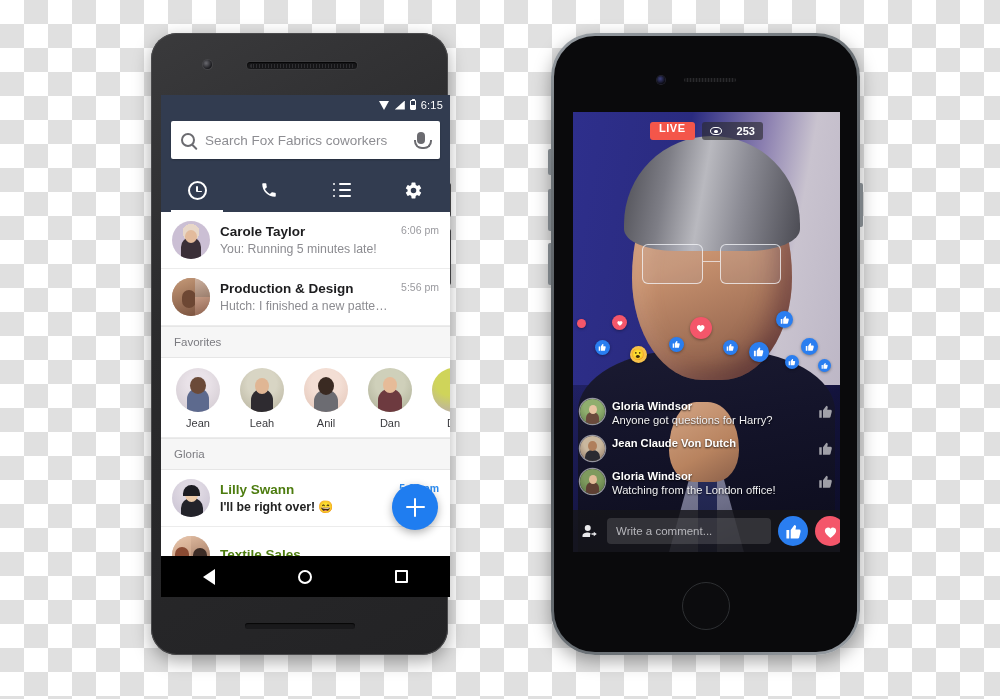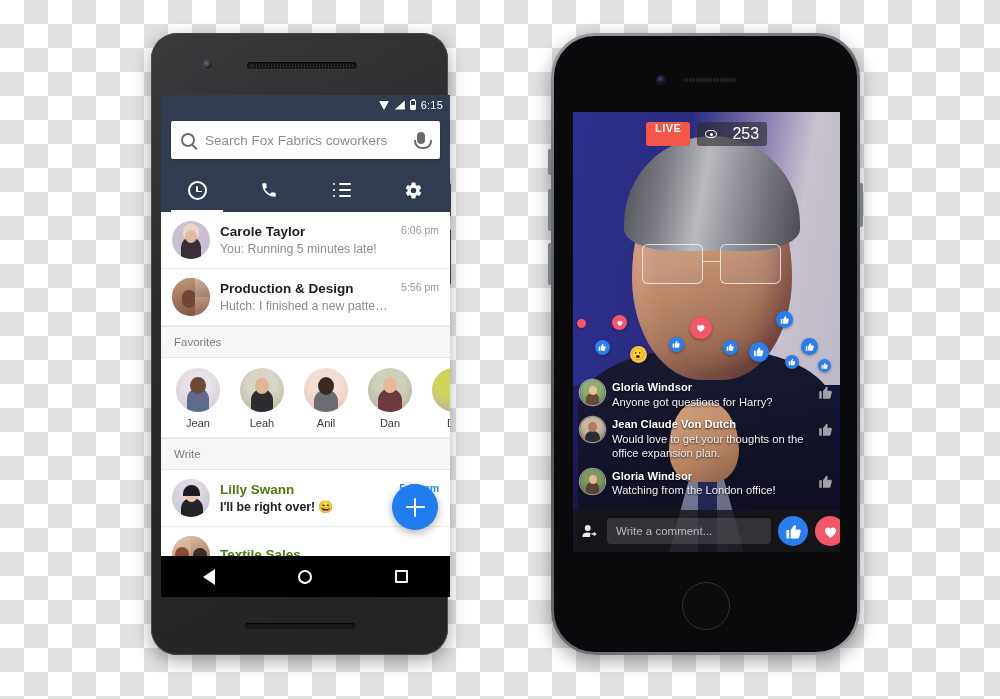--- a/index.html
+++ b/index.html
@@ -161,22 +161,22 @@
     background:linear-gradient(180deg,#2a2f5e 0%,#1b1f45 100%);}
   .v-hand{ position:absolute; left:36%; bottom:16%; width:26%; height:18%;
     border-radius:40% 45% 35% 35%/60% 60% 40% 40%;
     background:linear-gradient(150deg,#d3a585 0%,#b8835f 60%,#8a5f49 100%);}
 
   
   .live-bar{ position:absolute; top:10px; left:0; width:100%; display:flex; justify-content:center;
     gap:7px; z-index:6;}
   .badge-live{ background:#f4564a; color:#fff; font-size:11px; font-weight:bold; letter-spacing:.5px;
     padding:0 9px; border-radius:3px; }
-  .badge-view{ background:rgba(40,40,44,.62); color:#fff; font-size:16px; padding:3px 8px; border-radius:3px;
-    display:flex; align-items:center; gap:15px;}
+  .badge-view{ background:rgba(40,40,44,.62); color:#fff; font-size:11px; padding:3px 8px; border-radius:3px;
+    display:flex; align-items:center; gap:15px;font-weight:bold;}
   .eye{ width:12px; height:8px; border:1.4px solid #fff; border-radius:50%/60% 60% 60% 60%; position:relative;}
   .eye::after{ content:""; position:absolute; left:3.4px; top:1.6px; width:3.6px; height:3.6px; border-radius:50%; background:#fff;}
 
   
   .reactions{ position:absolute; inset:0; z-index:5; pointer-events:none;}
   .rx{ position:absolute; border-radius:50%; display:flex; align-items:center; justify-content:center;
     box-shadow:0 1px 3px rgba(0,0,0,.35);}
   .rx.like{ background:#2a7ef0; }
   .rx.love{ background:#f4566a; }
   .rx.wow{ background:#f7c24b; }
@@ -319,21 +319,21 @@
           </div>
           <div class="fav">
             <div class="avatar" style="background:radial-gradient(circle at 40% 30%,#cfd45a 0 35%,#b3a1c8 100%);">
               
               
             </div>
             <div class="fav-name">Do</div>
           </div>
         </div>
 
-        <div class="sec-head">Write</div>
+        <div class="sec-head">Gloria</div>
 
         <div class="chat-row unread">
           <div class="avatar" style="background:radial-gradient(circle at 50% 30%,#ded8e2 0 30%,#c6bfd0 100%);">
             <div style="position:absolute;left:9px;top:19px;width:22px;height:24px;border-radius:10px 10px 0 0;background:#23232a;"></div>
             <div style="position:absolute;left:13px;top:8px;width:13px;height:15px;border-radius:50%;background:#eccaa9;"></div>
             <div style="position:absolute;left:11px;top:6px;width:17px;height:11px;border-radius:9px 9px 0 0;background:#1c1c22;"></div>
           </div>
           <div class="chat-texts">
             <div class="chat-name">Lilly Swann</div>
             <div class="chat-snip">I'll be right over! 😄</div>
@@ -471,21 +471,20 @@
               </svg>
           </div>
 
           <div class="cmt">
             <div class="avatar" style="background:radial-gradient(circle at 50% 30%,#c9b79e 0 40%,#8a7260 100%);">
               <div style="position:absolute;left:5px;top:14px;width:15px;height:13px;border-radius:7px 7px 0 0;background:#2b2b31;"></div>
               <div style="position:absolute;left:8px;top:5px;width:9px;height:10px;border-radius:50%;background:#b07f5c;"></div>
             </div>
             <div class="cmt-body">
               <div class="cmt-name">Jean Claude Von Dutch</div>
-              <div class="cmt-text">Would love to get your thoughts on the office expansion plan.</div>
             </div>
             <svg class="cmt-like" viewBox="0 0 24 24">
                 <path fill="currentColor" d="M2 10h4v12H2zM22 11a2 2 0 00-2-2h-5.2l.8-3.8c.2-1-.4-2-1.4-2.2-.7-.1-1.4.2-1.7.8L8 10v12h10a2 2 0 002-1.6l2-8z"></path>
               </svg>
           </div>
 
 
           <div class="cmt">
             <div class="avatar" style="background:radial-gradient(circle at 50% 30%,#7e9a5e 0 40%,#55703f 100%);">
               <div style="position:absolute;left:6px;top:13px;width:13px;height:14px;border-radius:6px 6px 0 0;background:#5e3f33;"></div>

